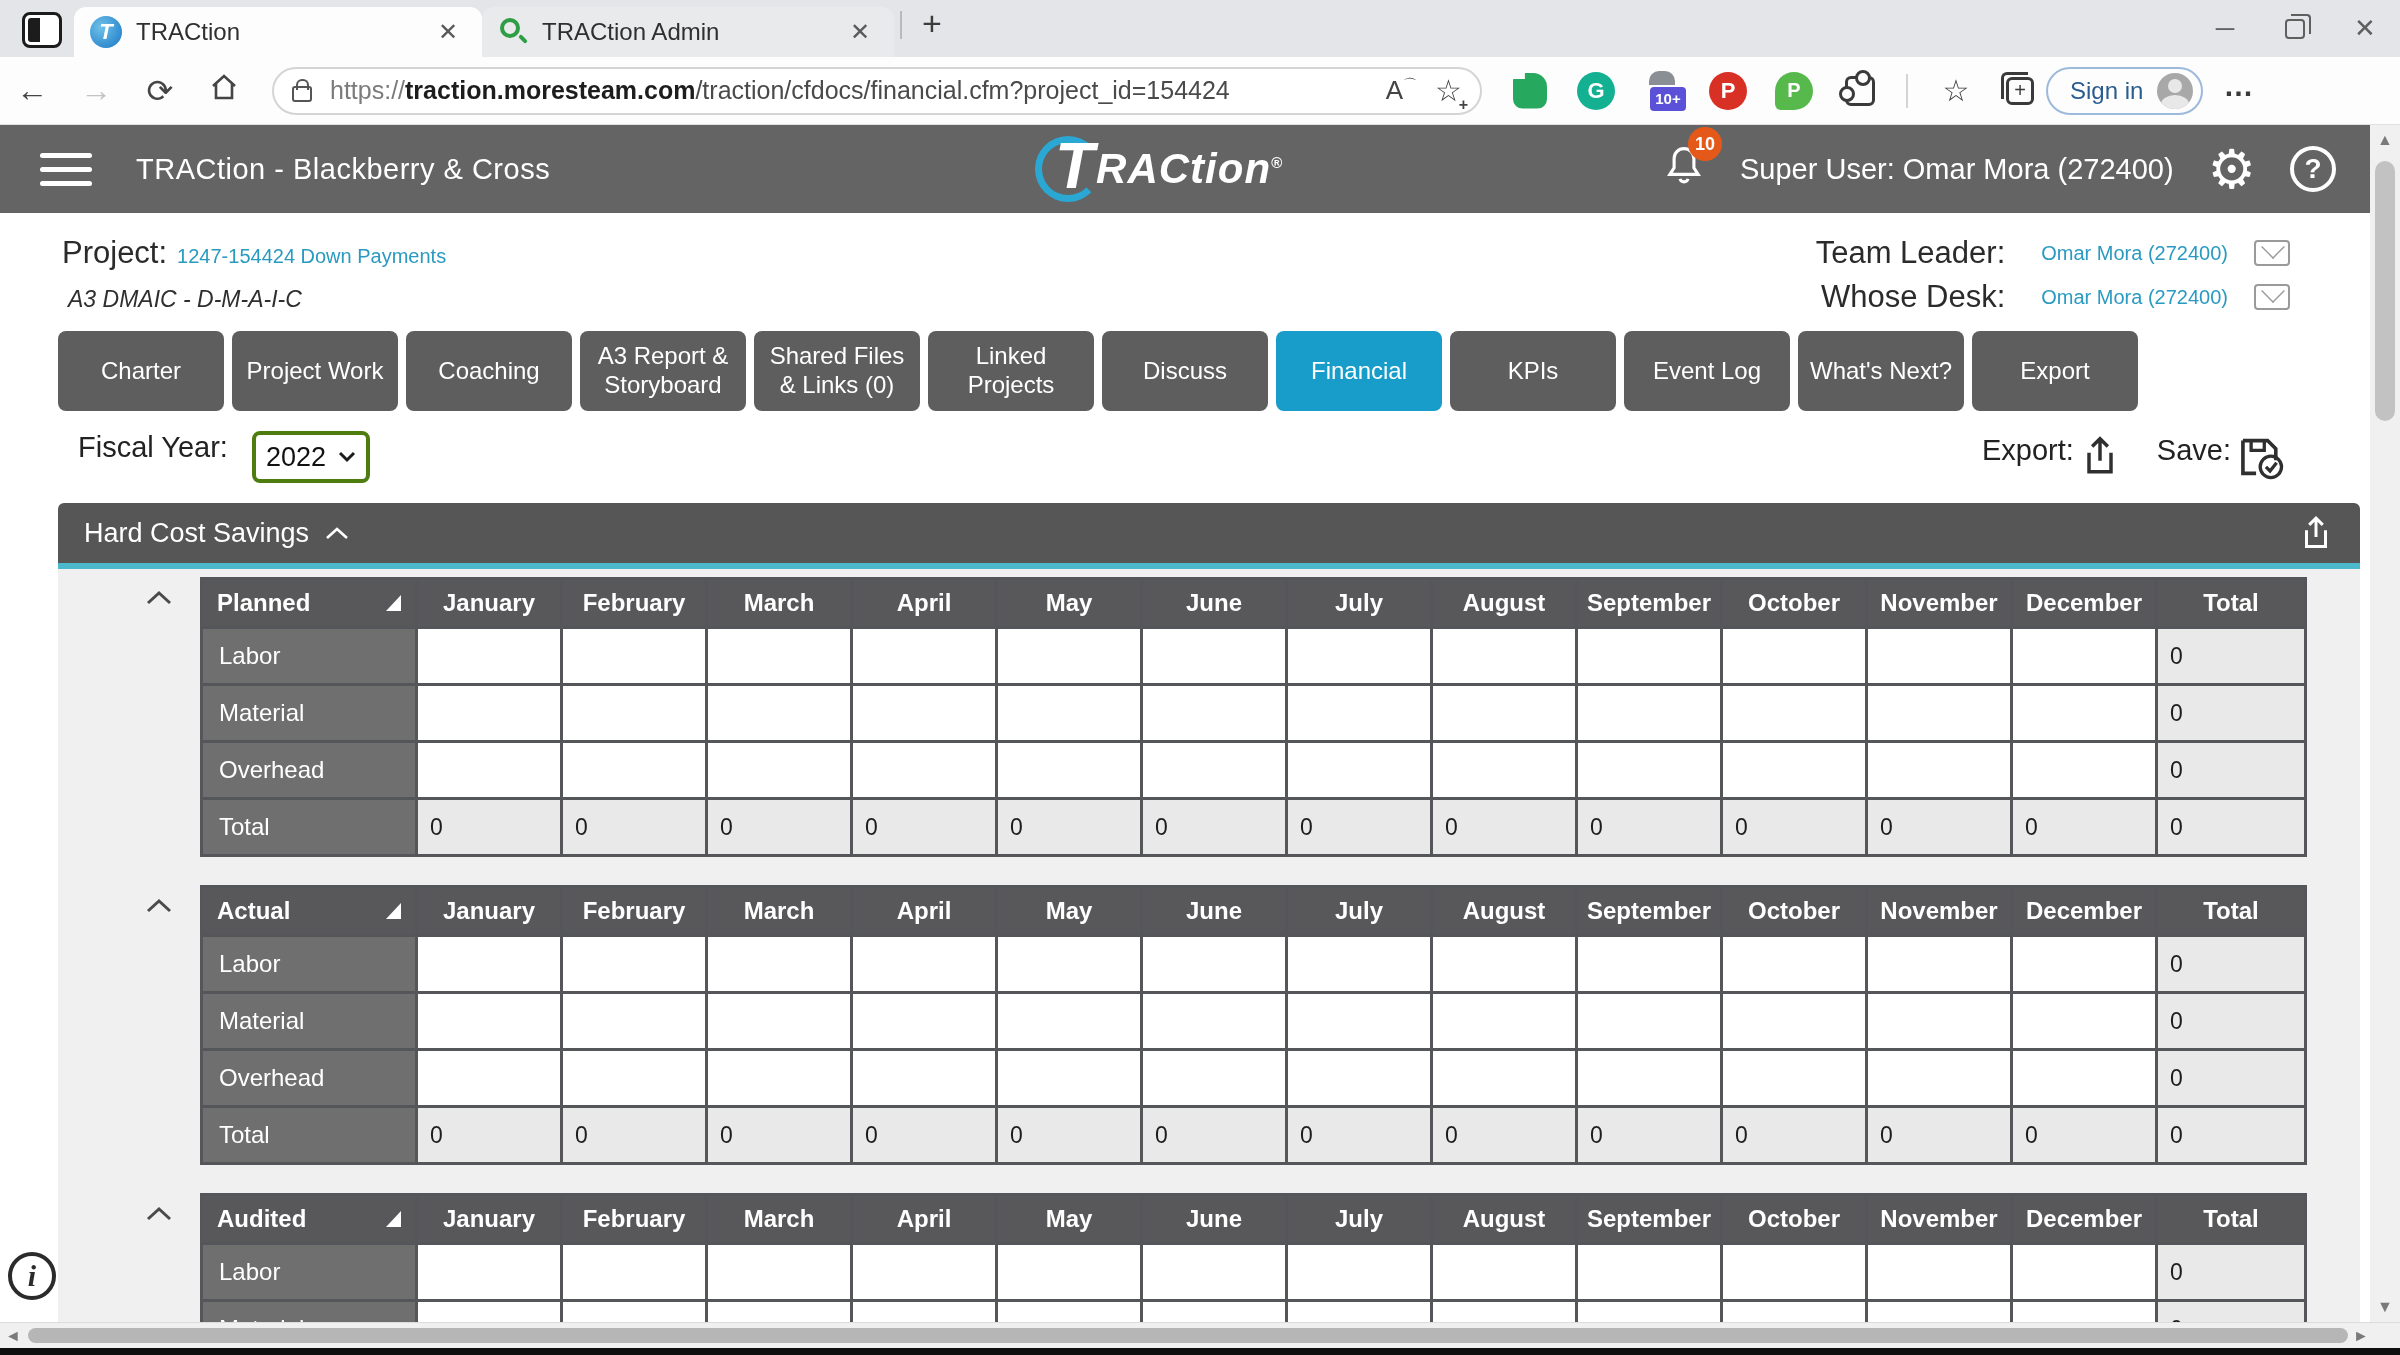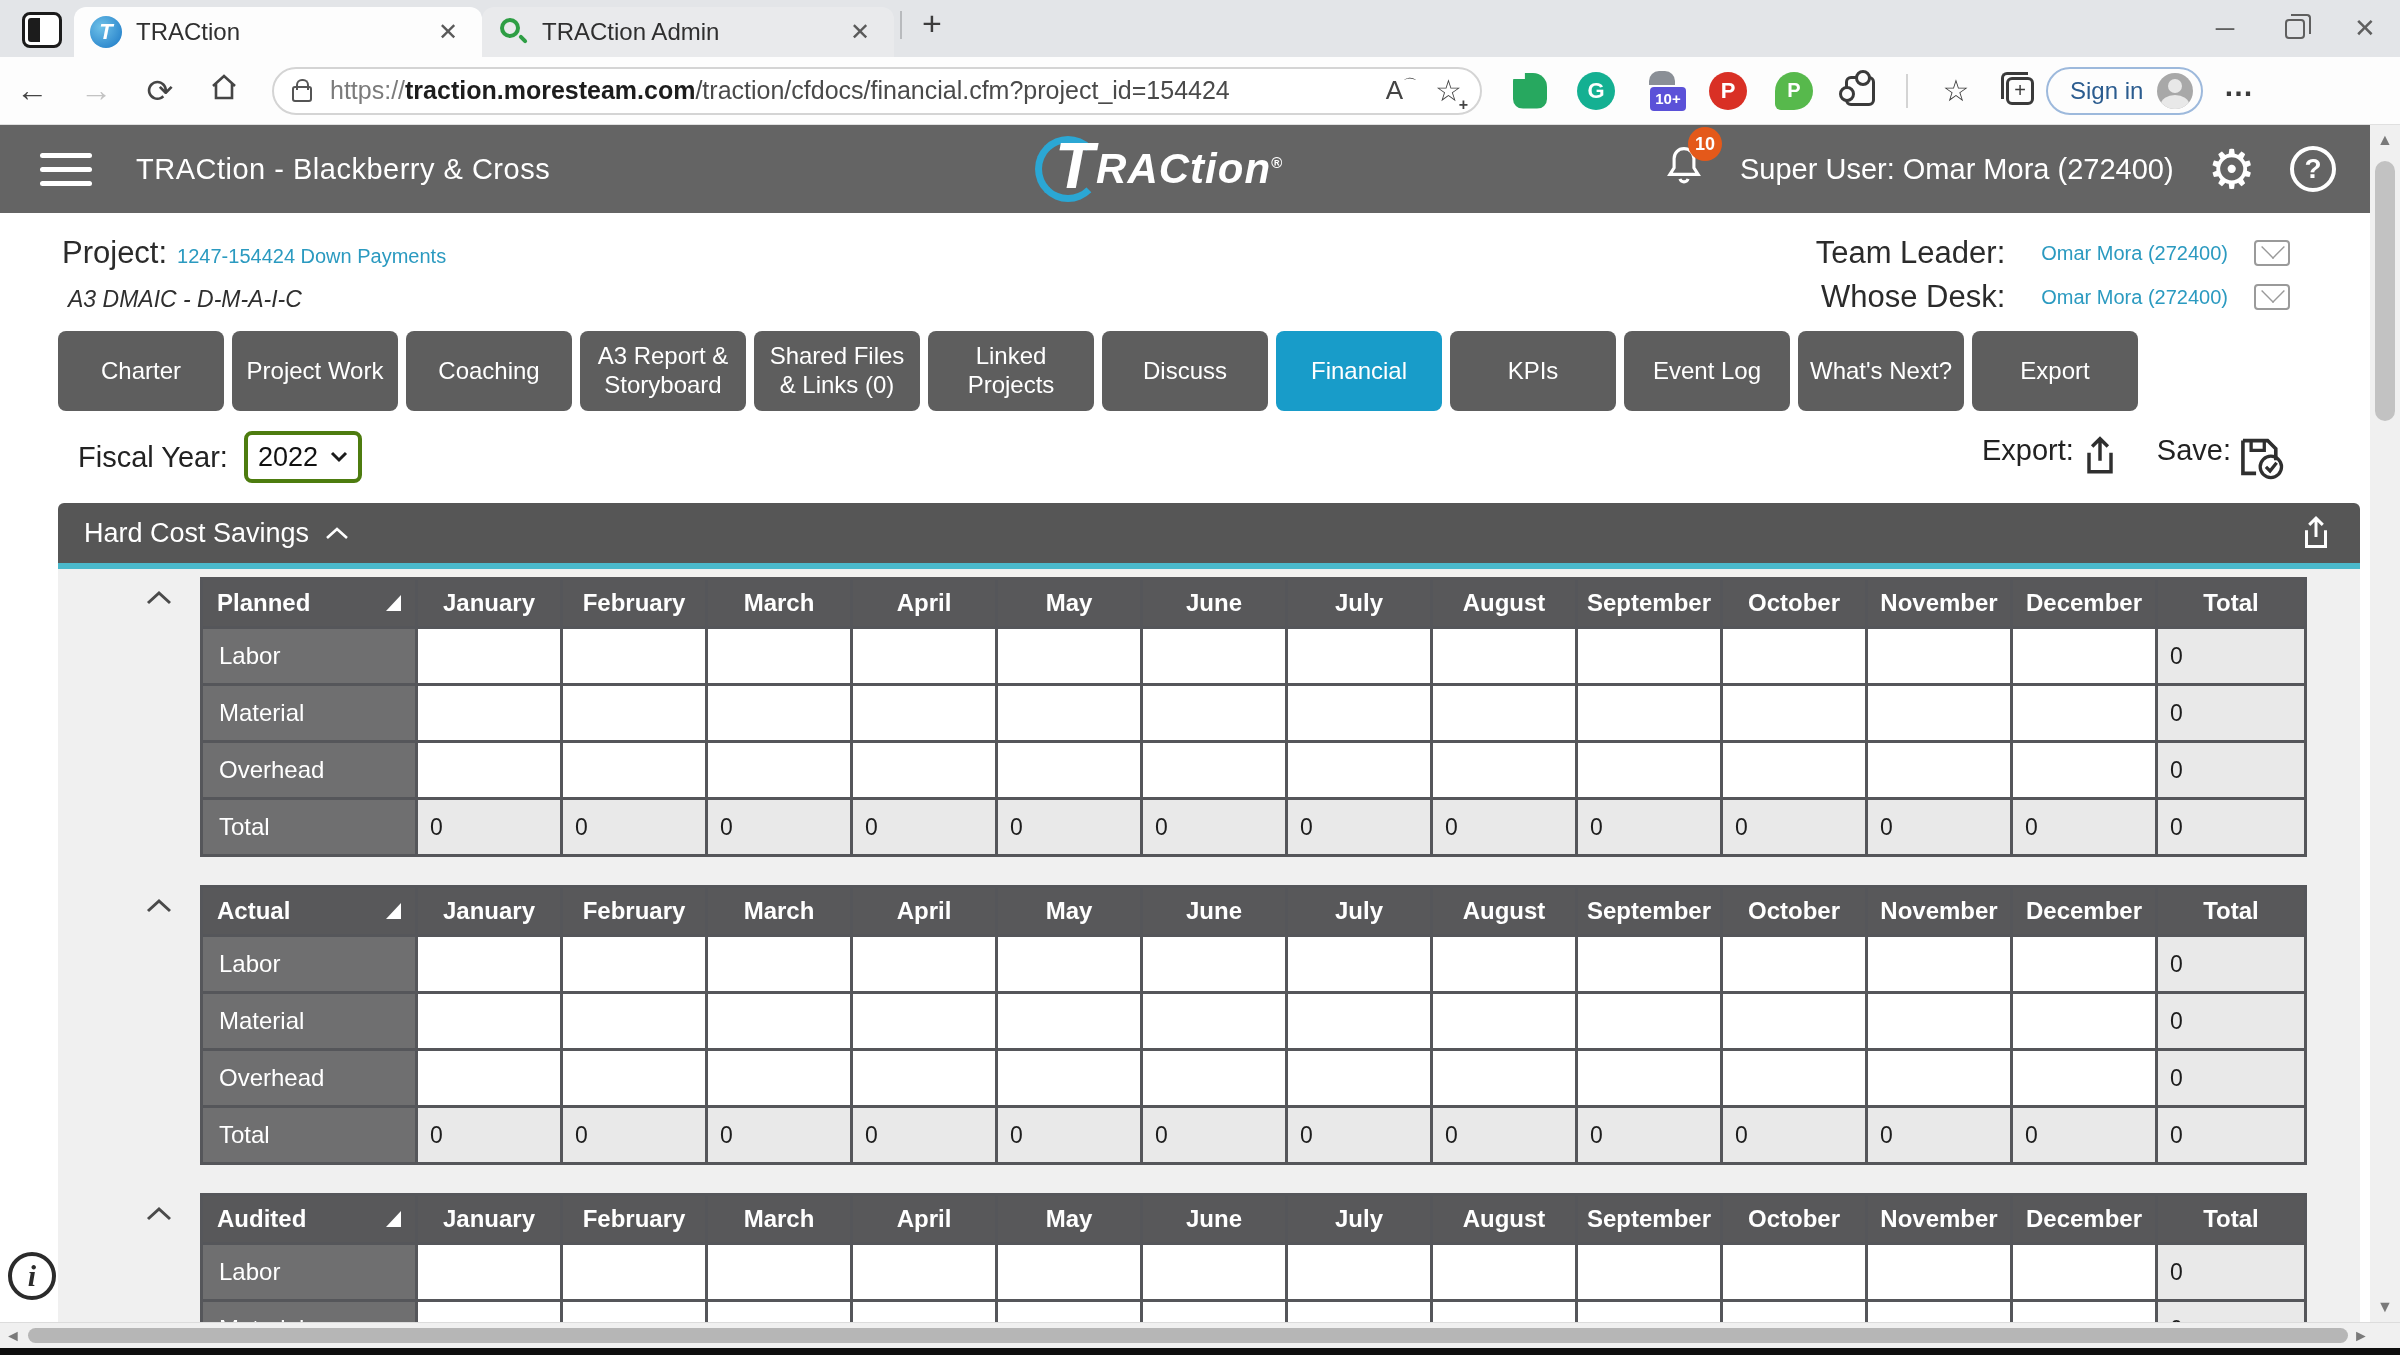--- a/index.html
+++ b/index.html
@@ -91,21 +91,21 @@
   .method { font-size:23px; font-style:italic; color:#2f2f2f; margin-left:6px; }
   .rline { display:flex; align-items:center; gap:26px; }
   .envelope { width:36px; height:26px; border:2px solid #9a9a9a; border-radius:4px; position:relative; background:#fff; }
   .envelope::before { content:""; position:absolute; left:1px; top:0px; width:22px; height:22px; border-right:2px solid #9a9a9a; border-bottom:2px solid #9a9a9a; transform:translate(4px,-7px) rotate(45deg) scale(0.7); }
 
   .navtabs { display:flex; gap:8px; margin:16px 0 0 58px; }
   .navtab { width:166px; height:80px; background:#5e5e5e; border-radius:8px; color:#fff; font-size:24px; display:flex; align-items:center; justify-content:center; text-align:center; line-height:1.2; padding:0 10px; }
   .navtab.active { background:#189cc9; }
 
   .fiscalrow { height:92px; display:flex; align-items:center; justify-content:space-between; padding:0 84px 0 78px; }
-  .fiscal-left { display:flex; align-items:center; gap:16px; }
+  .fiscal-left { display:flex; align-items:flex-start; gap:24px; }
   .flabel { font-size:29px; color:#222; }
   .fselect { width:118px; height:52px; border:4px solid #4d7c0f; border-radius:8px; display:flex; align-items:center; justify-content:center; gap:12px; font-size:27px; color:#111; background:#fff; }
   .fiscal-right { display:flex; align-items:flex-start; gap:5px; }
   .eslabel { font-size:29px; color:#222; }
   .iconbtn { display:flex; align-items:center; justify-content:center; }
   .gapper { width:26px; }
 
   .hardbar { margin-left:58px; width:2302px; height:66px; background:#565656; border-bottom:6px solid #4bb9cb; border-radius:6px 6px 0 0; display:flex; align-items:center; padding:0 26px; color:#fff; }
   .hardtitle { font-size:27px; }
   .hardchev { margin-left:14px; display:flex; }

